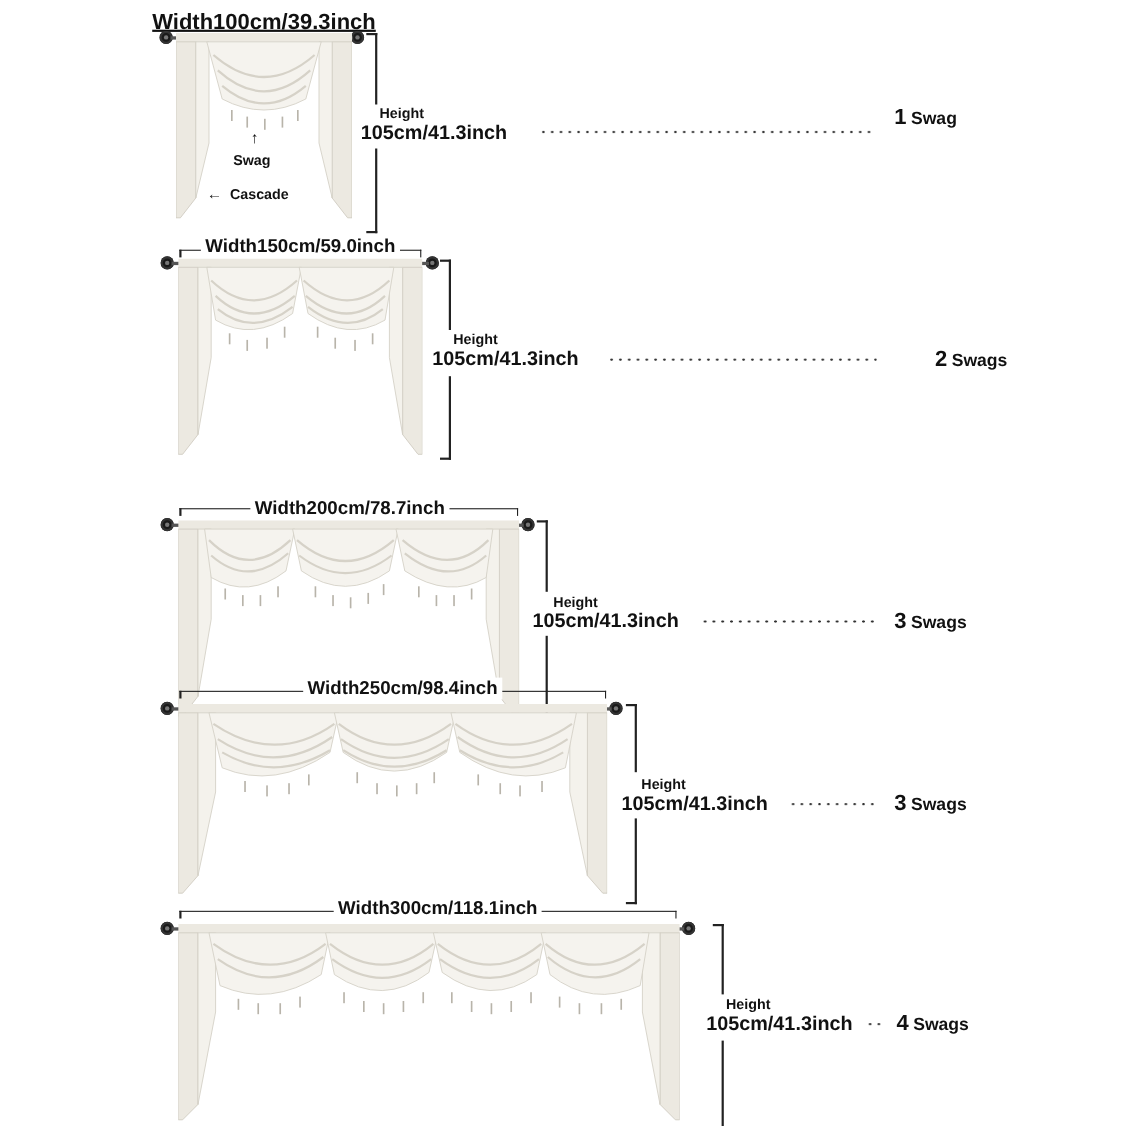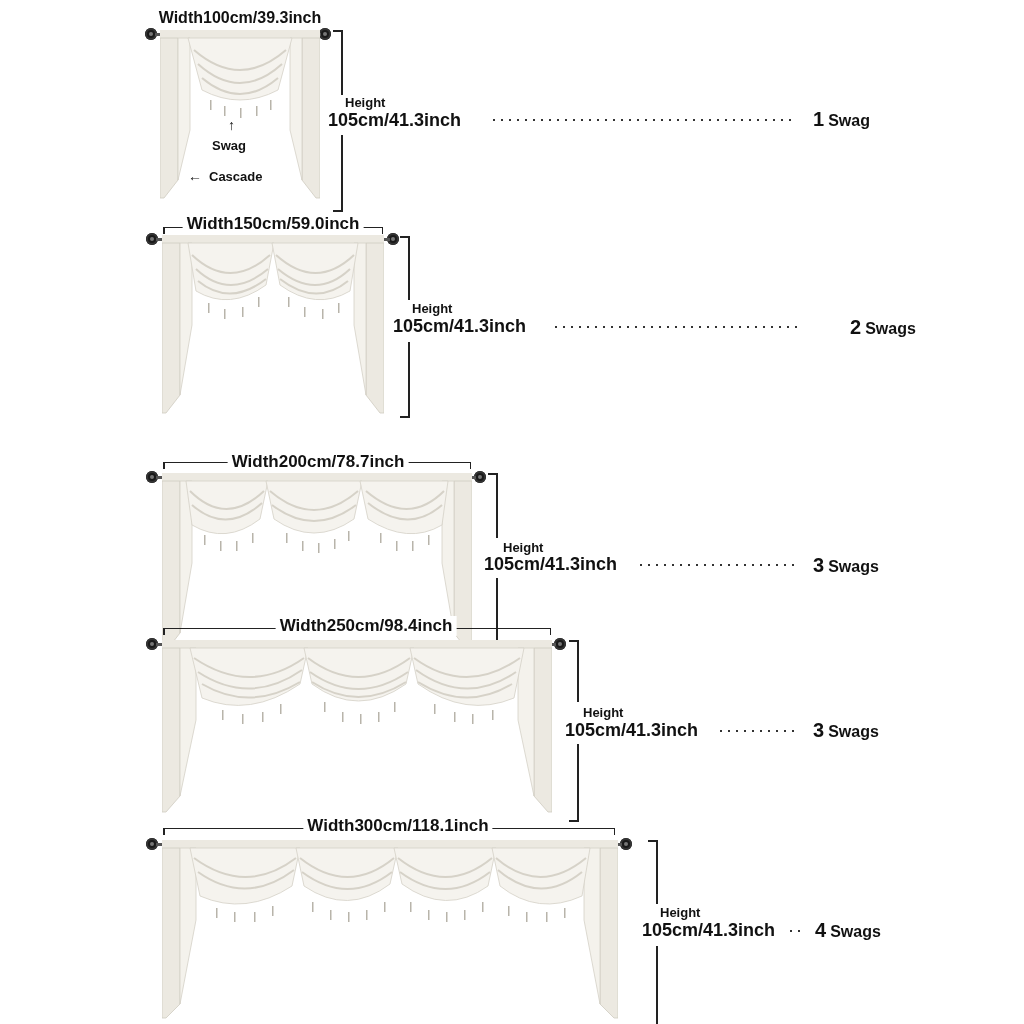--- a/index.html
+++ b/index.html
@@ -26,21 +26,21 @@
   .swag-count { position:absolute; white-space:nowrap; font-weight:bold; }
   .swag-count .num { font-size:20px; }
   .swag-count .word { font-size:16px; margin-left:4px; }
   .annot { position:absolute; font-weight:bold; font-size:13px; white-space:nowrap; }
 </style>
 </head>
 <body>
 
 <div class="row" style="top:0;height:210px;">
   <div class="width-line" style="left:163px;top:19px;width:154px;"></div>
-  <div class="width-label" style="left:240px;top:9px;font-size:16px;">Width100cm/39.3inch</div>
+  <div class="width-label" style="left:240px;top:9px;font-size:20px;text-decoration:underline;">Width100cm/39.3inch</div>
   <div class="finial" style="left:145px;top:28px;"></div>
   <div class="finial" style="left:319px;top:28px;"></div>
   <div class="rod" style="left:155px;top:33px;width:166px;"></div>
   <svg class="valance" style="left:160px;top:30px;" width="160" height="170" viewBox="0 0 160 170">
     <rect x="0" y="0" width="160" height="8" fill="#ece9e1"></rect>
     <path d="M0 8 L18 8 L18 150 L4 168 L0 168 Z" fill="#ece9e1" stroke="#cfcbc0" stroke-width="0.8"></path>
     <path d="M18 8 L30 8 L30 100 L18 150 Z" fill="#f4f2ec" stroke="#d4d0c6" stroke-width="0.8"></path>
     <path d="M160 8 L142 8 L142 150 L156 168 L160 168 Z" fill="#ece9e1" stroke="#cfcbc0" stroke-width="0.8"></path>
     <path d="M142 8 L130 8 L130 100 L142 150 Z" fill="#f4f2ec" stroke="#d4d0c6" stroke-width="0.8"></path>
     <path d="M28 8 L132 8 L118 60 Q80 80 42 60 Z" fill="#f5f3ee" stroke="#d4d0c6" stroke-width="0.8"></path>
@@ -57,21 +57,21 @@
   </svg>
   <div class="annot" style="left:228px;top:117px;font-size:14px;">↑</div>
   <div class="annot" style="left:212px;top:138px;">Swag</div>
   <div class="annot" style="left:188px;top:168px;font-size:14px;">←</div>
   <div class="annot" style="left:209px;top:169px;text-align:right;">Cascade</div>
   <div class="height-bracket" style="left:333px;top:30px;height:178px;"></div>
   <div class="height-gap" style="left:338px;top:95px;height:40px;"></div>
   <div class="height-small" style="left:345px;top:95px;">Height</div>
   <div class="height-big" style="left:328px;top:110px;">105cm/41.3inch</div>
   <div class="dots" style="left:490px;top:119px;width:305px;"></div>
-  <div class="swag-count" style="left:813px;top:108px;">
+  <div class="swag-count" style="left:813px;top:96px;">
     <span class="num">1</span><span class="word">Swag</span>
   </div>
 </div>
 
 <div class="row" style="top:205px;height:215px;">
   <div class="width-line" style="left:163px;top:22px;width:220px;"></div>
   <div class="width-label" style="left:273px;top:9px;">Width150cm/59.0inch</div>
   <div class="finial" style="left:146px;top:28px;"></div>
   <div class="finial" style="left:387px;top:28px;"></div>
   <div class="rod" style="left:156px;top:33px;width:234px;"></div>

